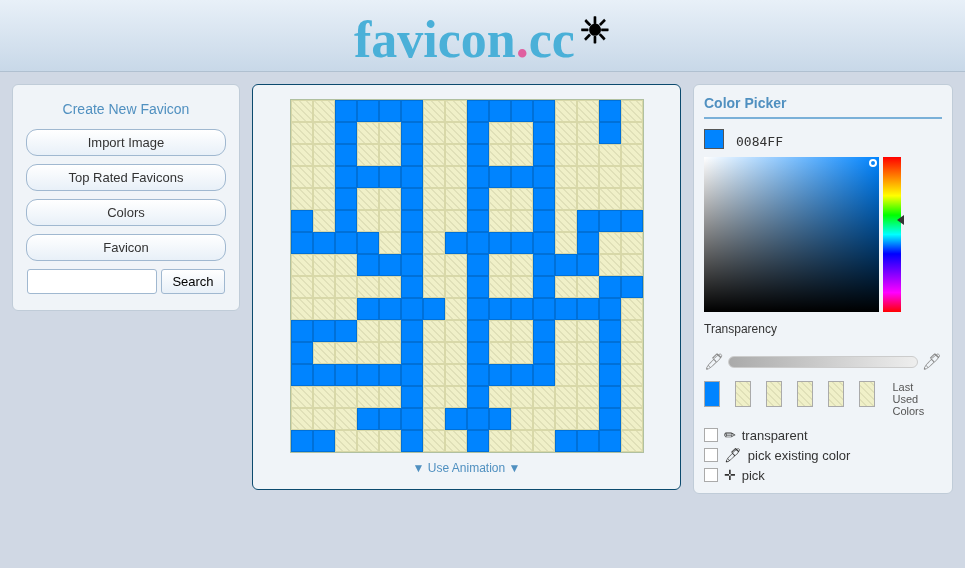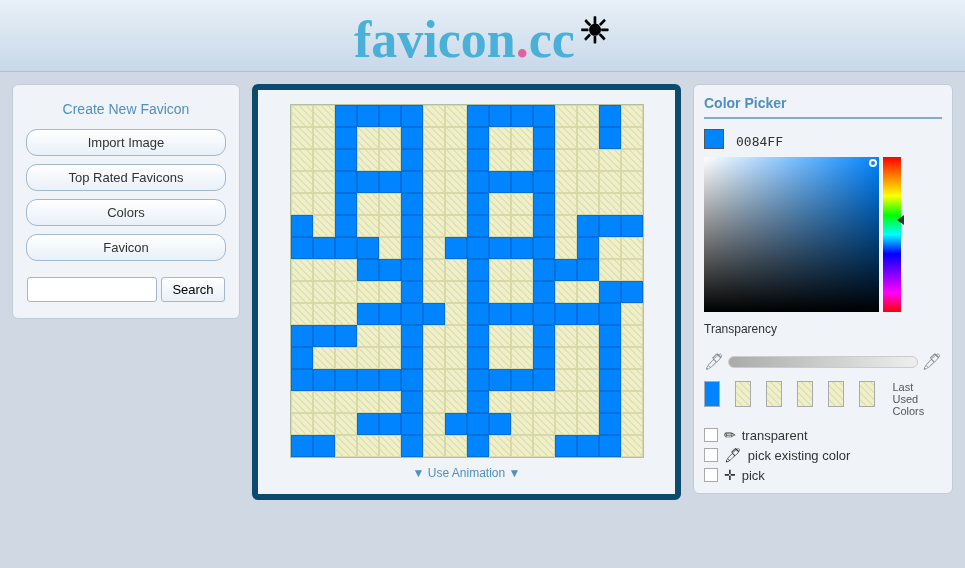--- a/index.html
+++ b/index.html
@@ -67,21 +67,21 @@
       border-radius: 11px;
       background: linear-gradient(to bottom, #ffffff, #e8f0f8);
       color: #333;
       font-size: 13px;
       cursor: pointer;
       text-align: center;
     }
     .search-row {
       display: flex;
       gap: 4px;
-      margin-top: 8px;
+      margin-top: 0;
     }
     .search-input {
       width: 130px;
       padding: 4px 6px;
       border: 1px solid #a0b8d0;
       border-radius: 3px;
       font-size: 13px;
     }
     .search-btn {
       padding: 4px 10px;
@@ -89,21 +89,21 @@
       border-radius: 3px;
       background: linear-gradient(to bottom, #ffffff, #e8f0f8);
       font-size: 13px;
       cursor: pointer;
     }
 
     
     .canvas-area {
       flex: 1;
       background: #f0f4f8;
-      border: 6px solid #0c4a6e;
+      border: 1px solid #0c4a6e;
       border-radius: 6px;
       padding: 14px;
       display: flex;
       flex-direction: column;
       align-items: center;
     }
     .favicon-grid {
       display: grid;
       grid-template-columns: repeat(16, 22px);
       grid-template-rows: repeat(16, 22px);

